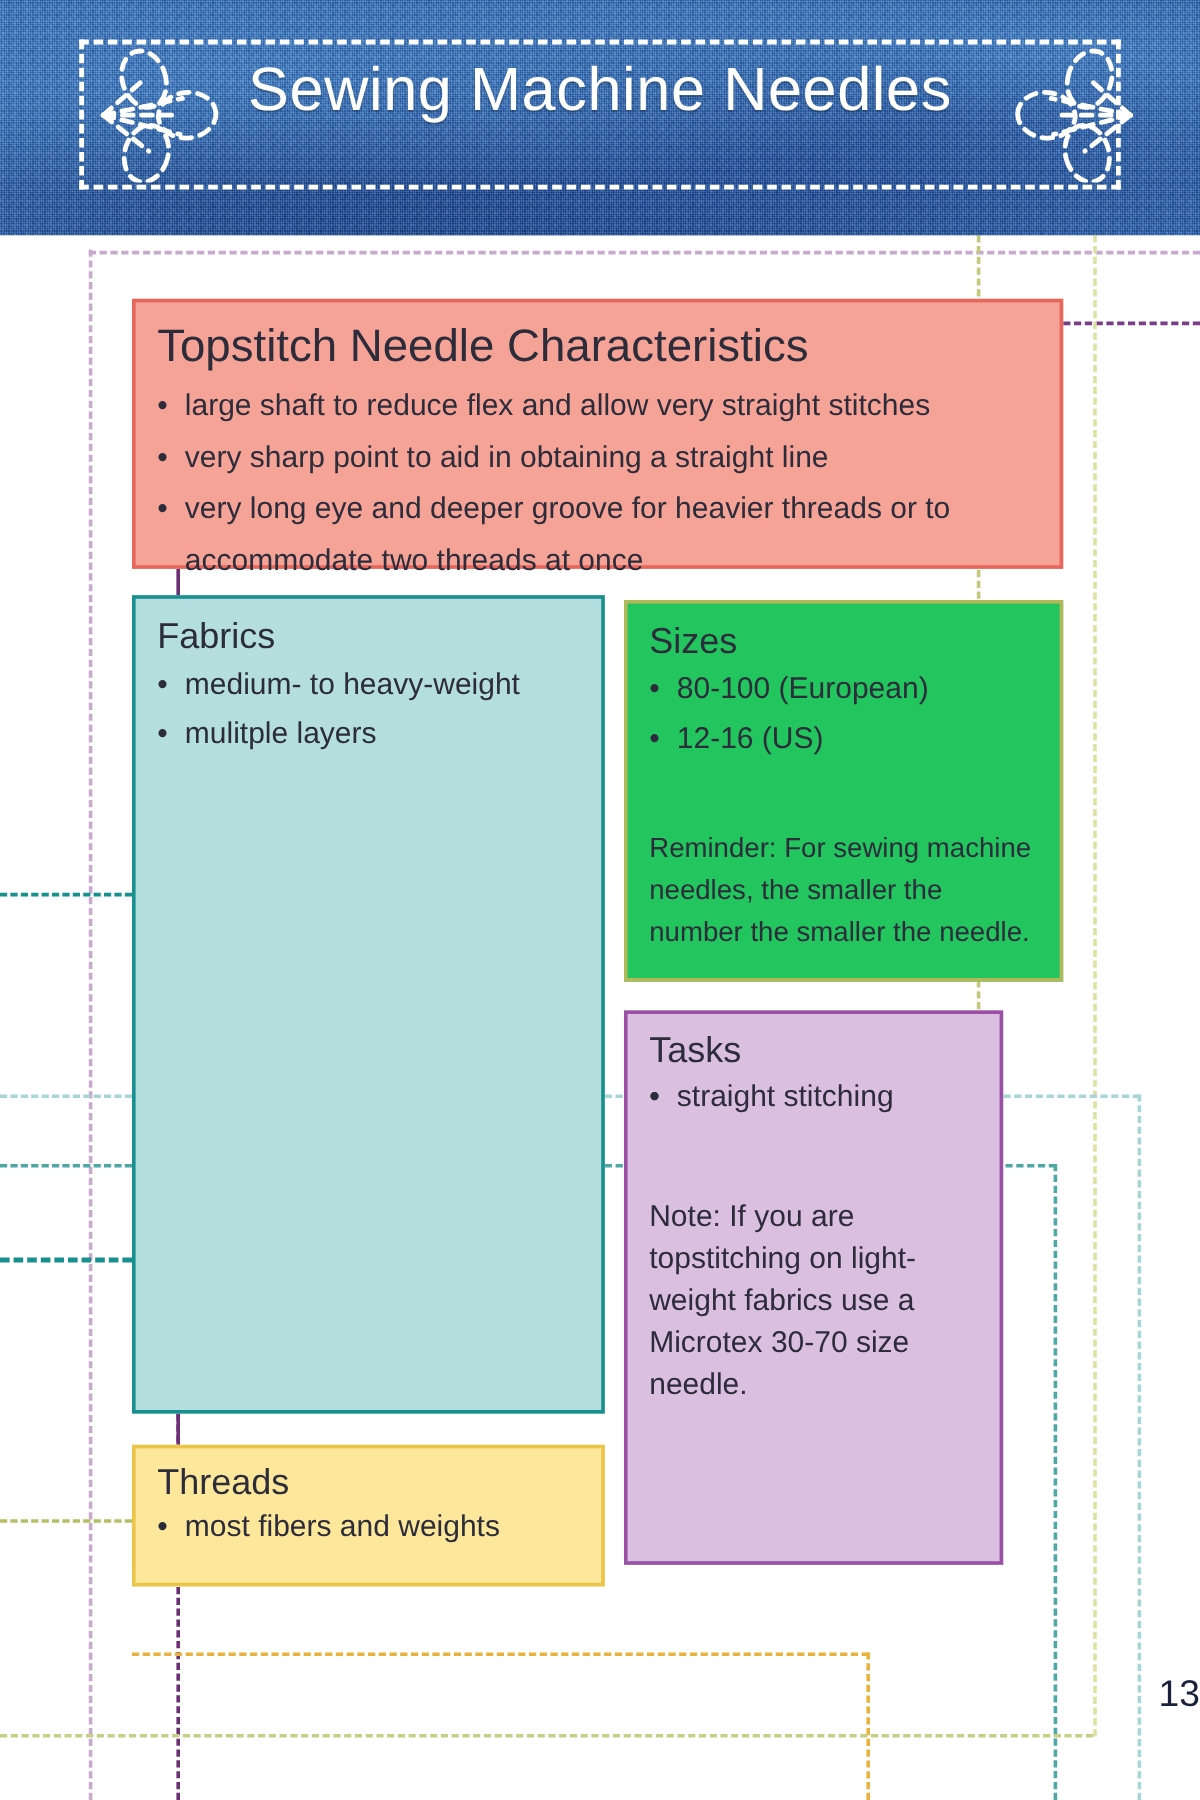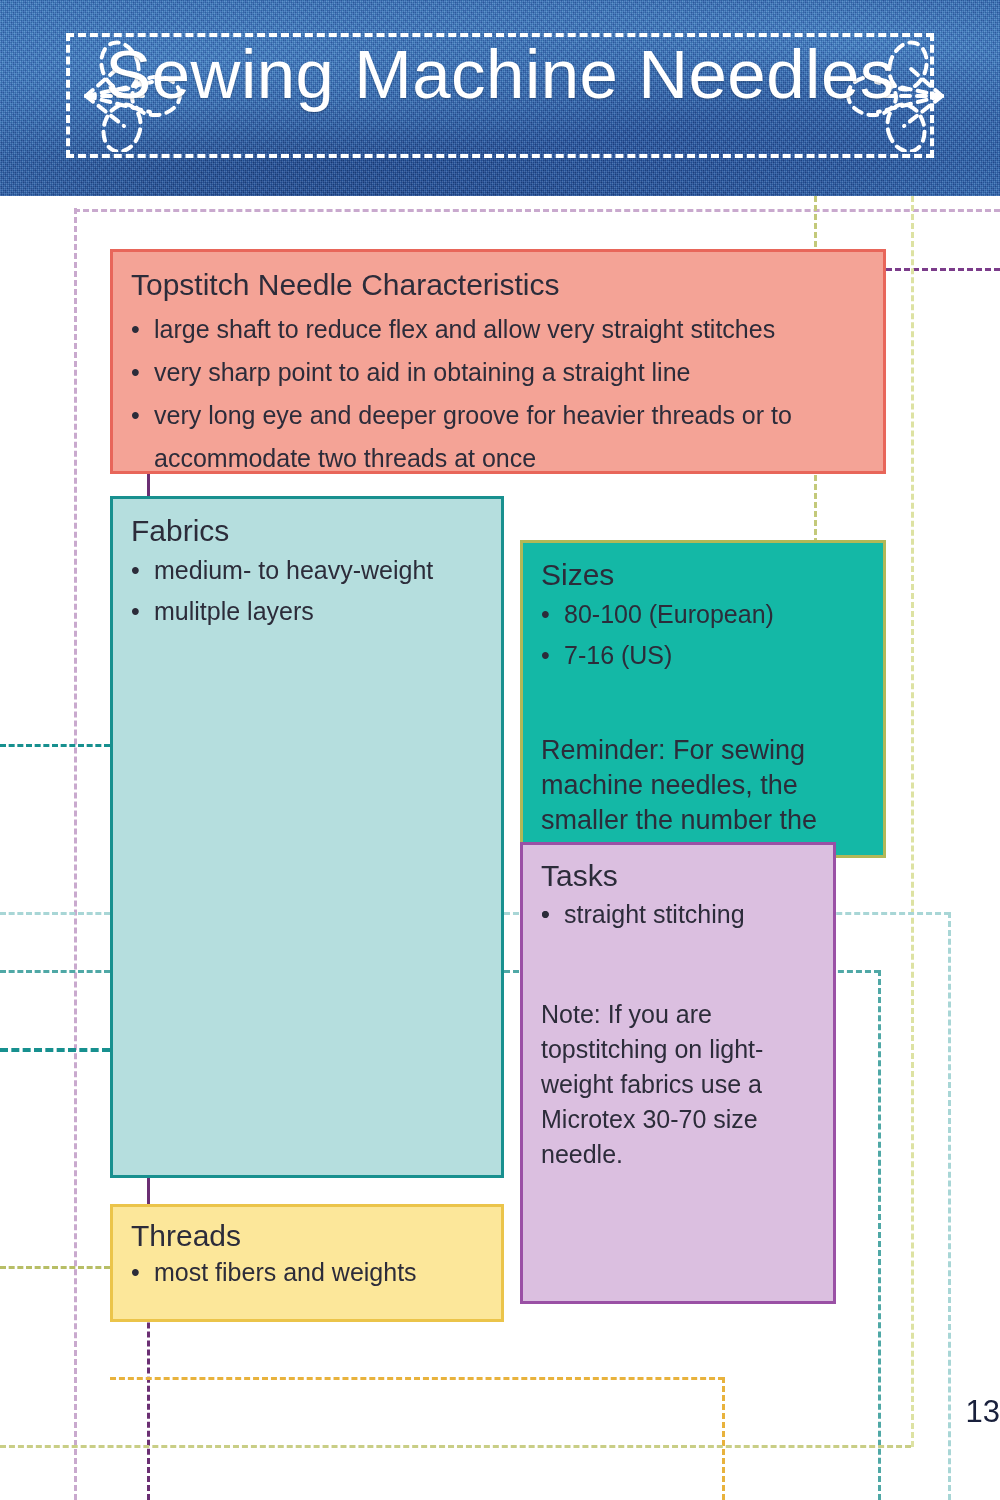--- a/index.html
+++ b/index.html
@@ -35,21 +35,21 @@
   .banner-frame{
     position:absolute;left:66px;top:33px;width:868px;height:125px;
     border:4px dashed #ffffff;
     box-sizing:border-box;
   }
   .banner-title{
     position:absolute;left:0;top:0;width:1000px;height:152px;
     display:flex;align-items:center;justify-content:center;
     color:#ffffff;
     font-family:"Liberation Sans", sans-serif;
-    font-size:69px;
+    font-size:51px;
     font-weight:400;
     letter-spacing:0.5px;
     text-shadow:0 1px 2px rgba(0,0,0,0.25);
     padding-bottom:4px;
     box-sizing:border-box;
     text-align:center;
   }
   .stitch-motif{position:absolute;top:40px;width:110px;height:112px;}
   .stitch-left{left:78px;}
   .stitch-right{left:840px;transform:scaleX(-1);}
@@ -87,42 +87,42 @@
     color:#2c2c3a;
     font-family:"Liberation Sans", sans-serif;
   }
   .note .lead{font-weight:400;}
 
   
   #box-topstitch{
     left:110px;top:249px;width:776px;height:225px;
     background:#F4A396;border-color:#E8665A;
   }
-  #box-topstitch h2{font-size:30px;padding:16px 0 4px 18px;}
+  #box-topstitch h2{font-size:38px;padding:16px 0 4px 18px;}
   #box-topstitch ul{padding:2px 0 0 18px;}
   #box-topstitch li{font-size:25px;line-height:43px;padding-left:23px;}
 
   
   #box-fabrics{
     left:110px;top:496px;width:394px;height:682px;
     background:#B5DEDE;border-color:#18908F;
   }
   #box-fabrics h2{font-size:30px;padding:15px 0 2px 18px;}
   #box-fabrics ul{padding:0 0 0 18px;}
   #box-fabrics li{font-size:25px;line-height:41px;padding-left:23px;}
 
   
   #box-sizes{
     left:520px;top:500px;width:366px;height:318px;
-    background:#14b8a6;border-color:#B2B857;margin-top:40px;
+    background:#22c55e;border-color:#B2B857;
   }
   #box-sizes h2{font-size:30px;padding:15px 0 2px 18px;}
   #box-sizes ul{padding:0 0 0 18px;}
   #box-sizes li{font-size:25px;line-height:41px;padding-left:23px;}
-  #box-sizes .note{padding:30px 16px 0 18px;font-size:27px;line-height:35px;}
+  #box-sizes .note{padding:30px 16px 0 18px;font-size:23px;line-height:35px;}
 
   
   #box-tasks{
     left:520px;top:842px;width:316px;height:462px;
     background:#DBBFE0;border-color:#9A50A5;
   }
   #box-tasks h2{font-size:30px;padding:14px 16px 2px 18px;}
   #box-tasks ul{padding:0 0 0 18px;}
   #box-tasks li{font-size:25px;line-height:39px;padding-left:23px;}
   #box-tasks .note{padding:38px 12px 0 18px;font-size:25px;line-height:35px;}
@@ -254,21 +254,21 @@
 
   <section class="box" id="box-sizes">
     <h2>Sizes</h2>
     <ul>
       <li>
         <span class="bullet">•</span>
         <span>80-100 (European)</span>
       </li>
       <li>
         <span class="bullet">•</span>
-        <span>7-16 (US)</span>
+        <span>12-16 (US)</span>
       </li>
     </ul>
     <p class="note"><span class="lead">Reminder:</span><span> For sewing machine needles, the smaller the number the smaller the needle.</span></p>
   </section>
 
   <section class="box" id="box-tasks">
     <h2>Tasks</h2>
     <ul>
       <li>
         <span class="bullet">•</span>

